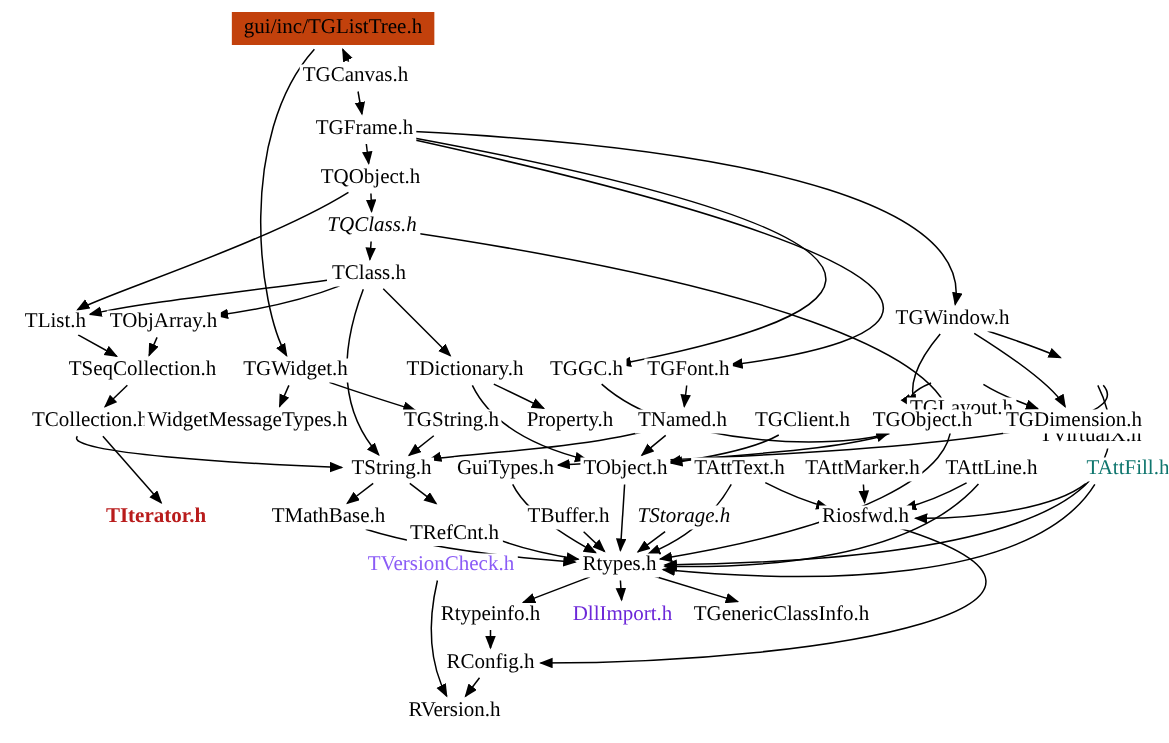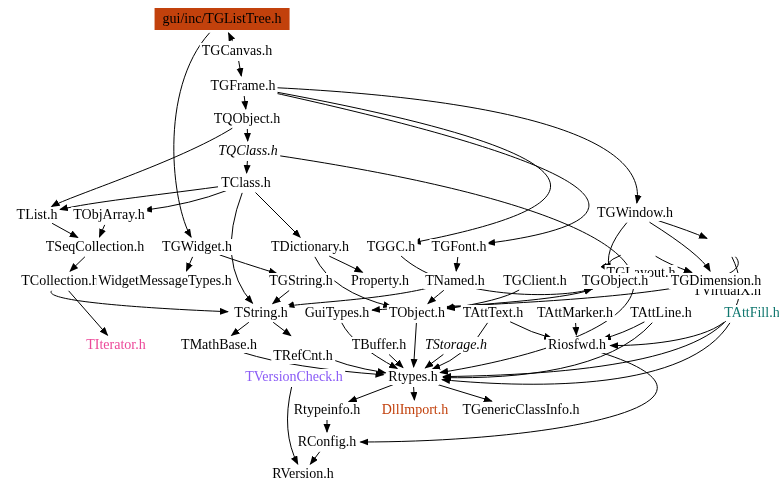--- a/index.html
+++ b/index.html
@@ -127,27 +127,27 @@
       <div class="node" style="left: 535px; top: 281px; color: rgb(0, 0, 0);">TGClient.h</div>
       <div class="node" style="left: 615px; top: 281px; color: rgb(0, 0, 0);">TGObject.h</div>
       <div class="node" style="left: 716px; top: 281px; color: rgb(0, 0, 0);">TGDimension.h</div>
       <div class="node" style="left: 261px; top: 313px; color: rgb(0, 0, 0);">TString.h</div>
       <div class="node" style="left: 337px; top: 313px; color: rgb(0, 0, 0);">GuiTypes.h</div>
       <div class="node" style="left: 417px; top: 313px; color: rgb(0, 0, 0);">TObject.h</div>
       <div class="node" style="left: 493px; top: 313px; color: rgb(0, 0, 0);">TAttText.h</div>
       <div class="node" style="left: 575px; top: 313px; color: rgb(0, 0, 0);">TAttMarker.h</div>
       <div class="node" style="left: 661px; top: 313px; color: rgb(0, 0, 0);">TAttLine.h</div>
       <div class="node" style="left: 752px; top: 313px; color: #0f766e;">TAttFill.h</div>
-      <div class="node" style="left: 116px; top: 345px; color: #ec4899;">TIterator.h</div>
+      <div class="node" style="left: 104px; top: 345px; color: #b91c1c; font-weight: bold;">TIterator.h</div>
       <div class="node" style="left: 219px; top: 345px; color: rgb(0, 0, 0);">TMathBase.h</div>
       <div class="node" style="left: 303px; top: 345px; color: rgb(0, 0, 0); margin-top: 11px;">TRefCnt.h</div>
       <div class="node" style="left: 379px; top: 345px; color: rgb(0, 0, 0);">TBuffer.h</div>
       <div class="node" style="left: 456px; top: 345px; color: rgb(0, 0, 0); font-style: italic;">TStorage.h</div>
       <div class="node" style="left: 577px; top: 345px; color: rgb(0, 0, 0);">Riosfwd.h</div>
       <div class="node" style="left: 294px; top: 377px; color: #8b5cf6;">TVersionCheck.h</div>
       <div class="node" style="left: 413px; top: 377px; color: rgb(0, 0, 0);">Rtypes.h</div>
       <div class="node" style="left: 327px; top: 410px; color: rgb(0, 0, 0);">Rtypeinfo.h</div>
-      <div class="node" style="left: 415px; top: 410px; color: #c2410c;">DllImport.h</div>
+      <div class="node" style="left: 415px; top: 410px; color: #6d28d9;">DllImport.h</div>
       <div class="node" style="left: 521px; top: 410px; color: rgb(0, 0, 0);">TGenericClassInfo.h</div>
       <div class="node" style="left: 327px; top: 442px; color: rgb(0, 0, 0);">RConfig.h</div>
       <div class="node" style="left: 303px; top: 474px; color: rgb(0, 0, 0);">RVersion.h</div>
     </div>
 </div>
 
 </body></html>

